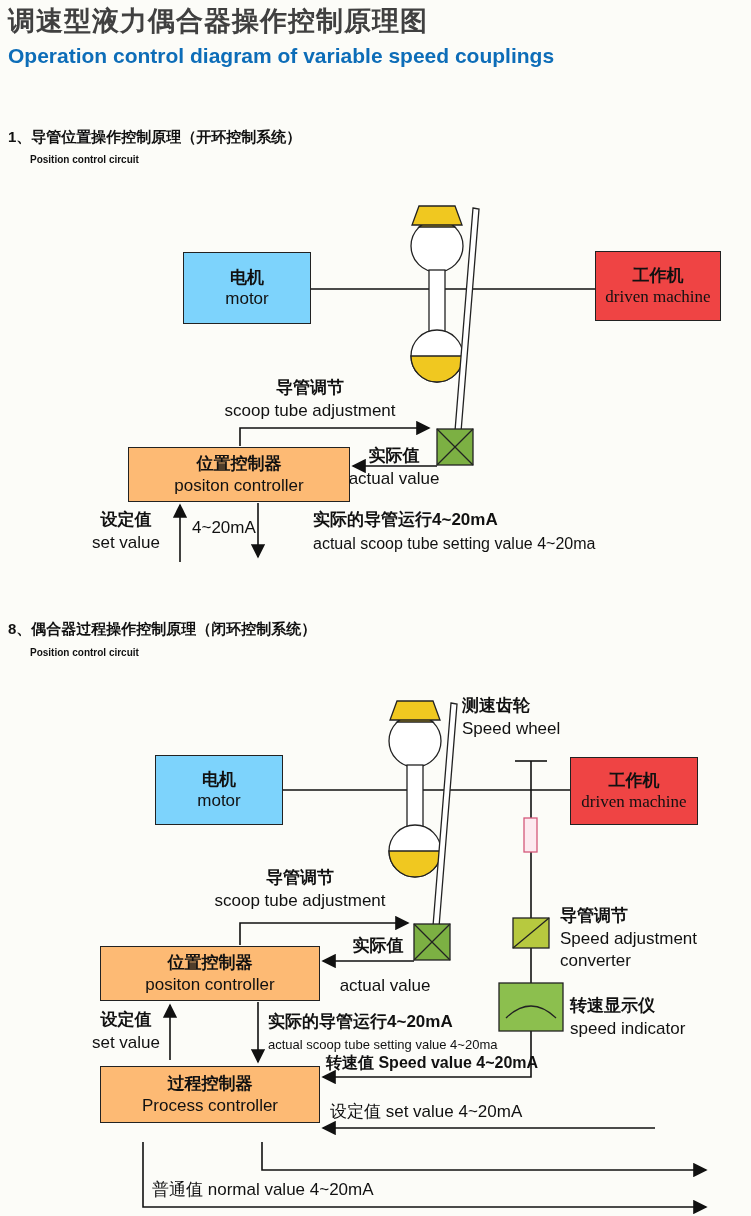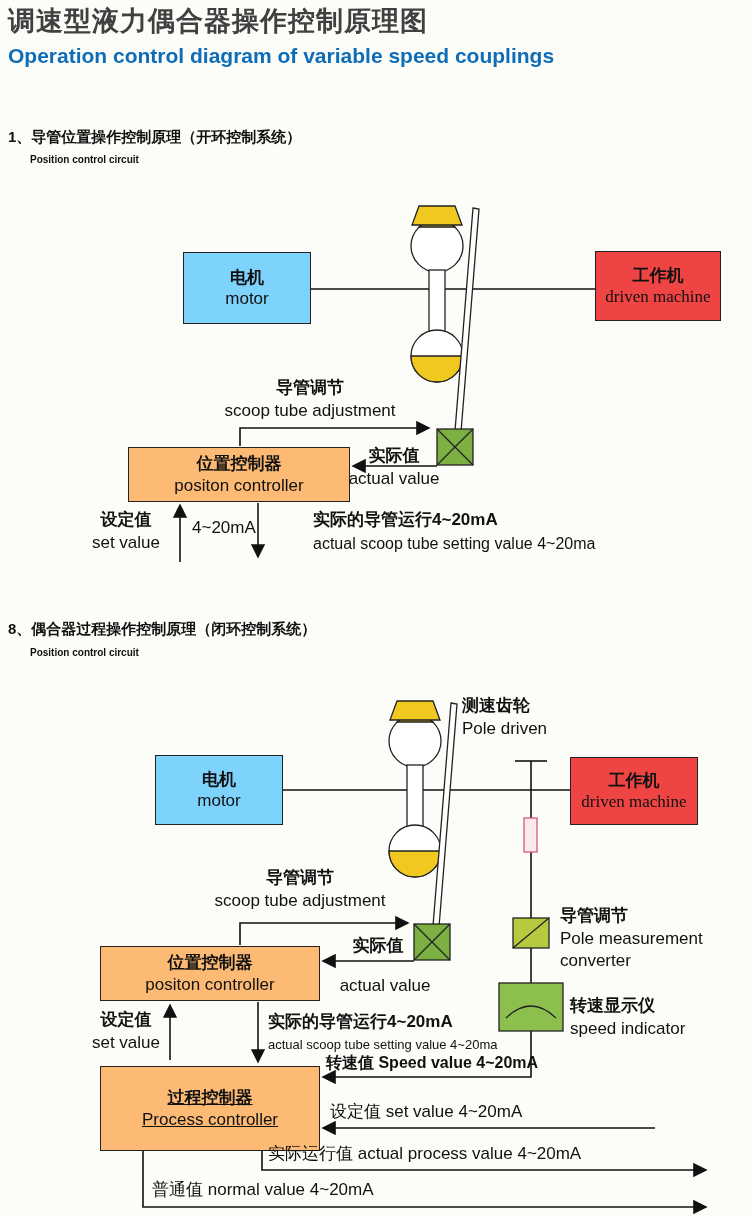--- a/index.html
+++ b/index.html
@@ -134,52 +134,51 @@
   <div class="lbl fs17 zh ctr" style="left:88px;top:510px;width:76px;">设定值</div>
   <div class="lbl fs17 ctr" style="left:82px;top:533px;width:88px;">set value</div>
   <div class="lbl fs17" style="left:192px;top:518px;">4~20mA</div>
   <div class="lbl fs17 zh" style="left:313px;top:510px;">实际的导管运行4~20mA</div>
   <div class="lbl fs16" style="left:313px;top:535px;">actual scoop tube setting value 4~20ma</div>
 
   <div class="lbl sec-zh" style="left:8px;top:620px;">8、偶合器过程操作控制原理（闭环控制系统）</div>
   <div class="lbl sec-en" style="left:30px;top:647px;">Position control circuit</div>
 
   <div class="lbl fs17 zh" style="left:462px;top:696px;">测速齿轮</div>
-  <div class="lbl fs17" style="left:462px;top:719px;">Pole driven</div>
+  <div class="lbl fs17" style="left:462px;top:719px;">Speed wheel</div>
 
   <div class="box orange" style="left:155px;top:755px;width:128px;height:70px;">
     <span class="l1">电机</span>
     <span class="l2">motor</span>
   </div>
   <div class="box blue" style="left:570px;top:757px;width:128px;height:68px;">
     <span class="l1">工作机</span>
     <span class="l2">driven machine</span>
   </div>
   <div class="box green" style="left:100px;top:946px;width:220px;height:55px;">
     <span class="l1">位置控制器</span>
     <span class="l2">positon controller</span>
   </div>
-  <div class="box green" style="left:100px;top:1066px;width:220px;height:85px;text-decoration:underline;">
+  <div class="box green" style="left:100px;top:1066px;width:220px;height:57px;">
     <span class="l1">过程控制器</span>
     <span class="l2">Process controller</span>
   </div>
 
   <div class="lbl fs17 zh ctr" style="left:200px;top:868px;width:200px;">导管调节</div>
   <div class="lbl fs17 ctr" style="left:180px;top:891px;width:240px;">scoop tube adjustment</div>
   <div class="lbl fs17 zh ctr" style="left:336px;top:936px;width:84px;">实际值</div>
   <div class="lbl fs17 ctr" style="left:330px;top:976px;width:110px;">actual value</div>
   <div class="lbl fs17 zh ctr" style="left:88px;top:1010px;width:76px;">设定值</div>
   <div class="lbl fs17 ctr" style="left:80px;top:1033px;width:92px;">set value</div>
   <div class="lbl fs17 zh" style="left:268px;top:1012px;">实际的导管运行4~20mA</div>
   <div class="lbl fs13" style="left:268px;top:1038px;">actual scoop tube setting value 4~20ma</div>
 
   <div class="lbl fs17 zh" style="left:560px;top:906px;">导管调节</div>
-  <div class="lbl fs17" style="left:560px;top:929px;">Pole measurement</div>
+  <div class="lbl fs17" style="left:560px;top:929px;">Speed adjustment</div>
   <div class="lbl fs17" style="left:560px;top:951px;">converter</div>
   <div class="lbl fs17 zh" style="left:570px;top:996px;">转速显示仪</div>
   <div class="lbl fs17" style="left:570px;top:1019px;">speed indicator</div>
 
   <div class="lbl fs16 zh" style="left:326px;top:1054px;">转速值 Speed value 4~20mA</div>
   <div class="lbl fs17" style="left:330px;top:1102px;">设定值 set value 4~20mA</div>
-  <div class="lbl fs17" style="left:268px;top:1144px;">实际运行值 actual process value 4~20mA</div>
   <div class="lbl fs17" style="left:152px;top:1180px;">普通值 normal value 4~20mA</div>
 
 </div>
 
 </body></html>

